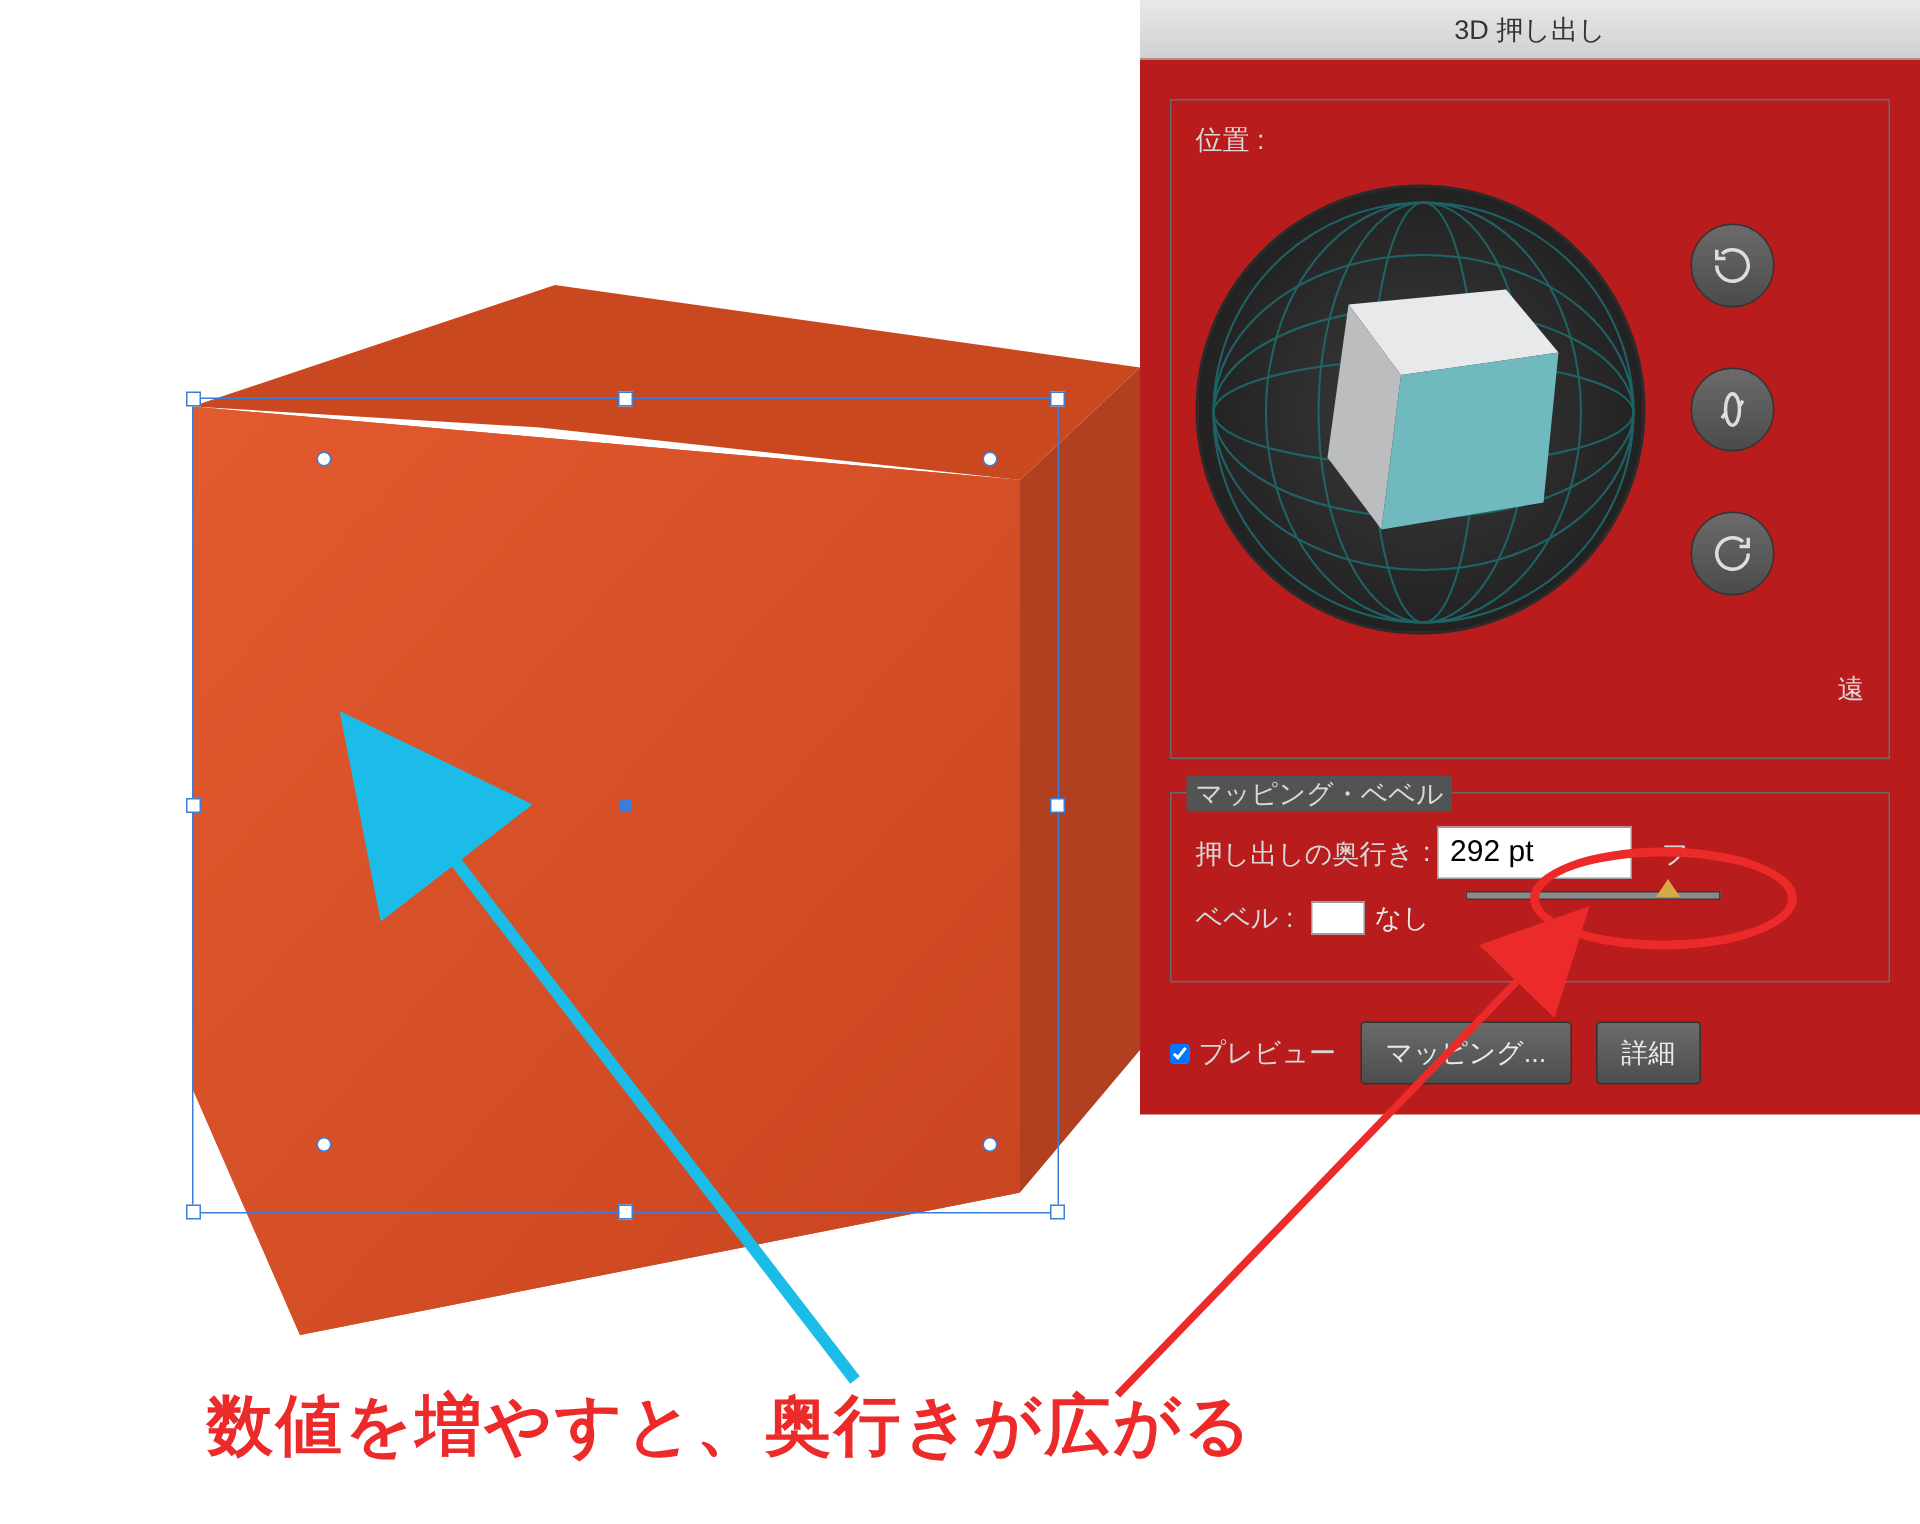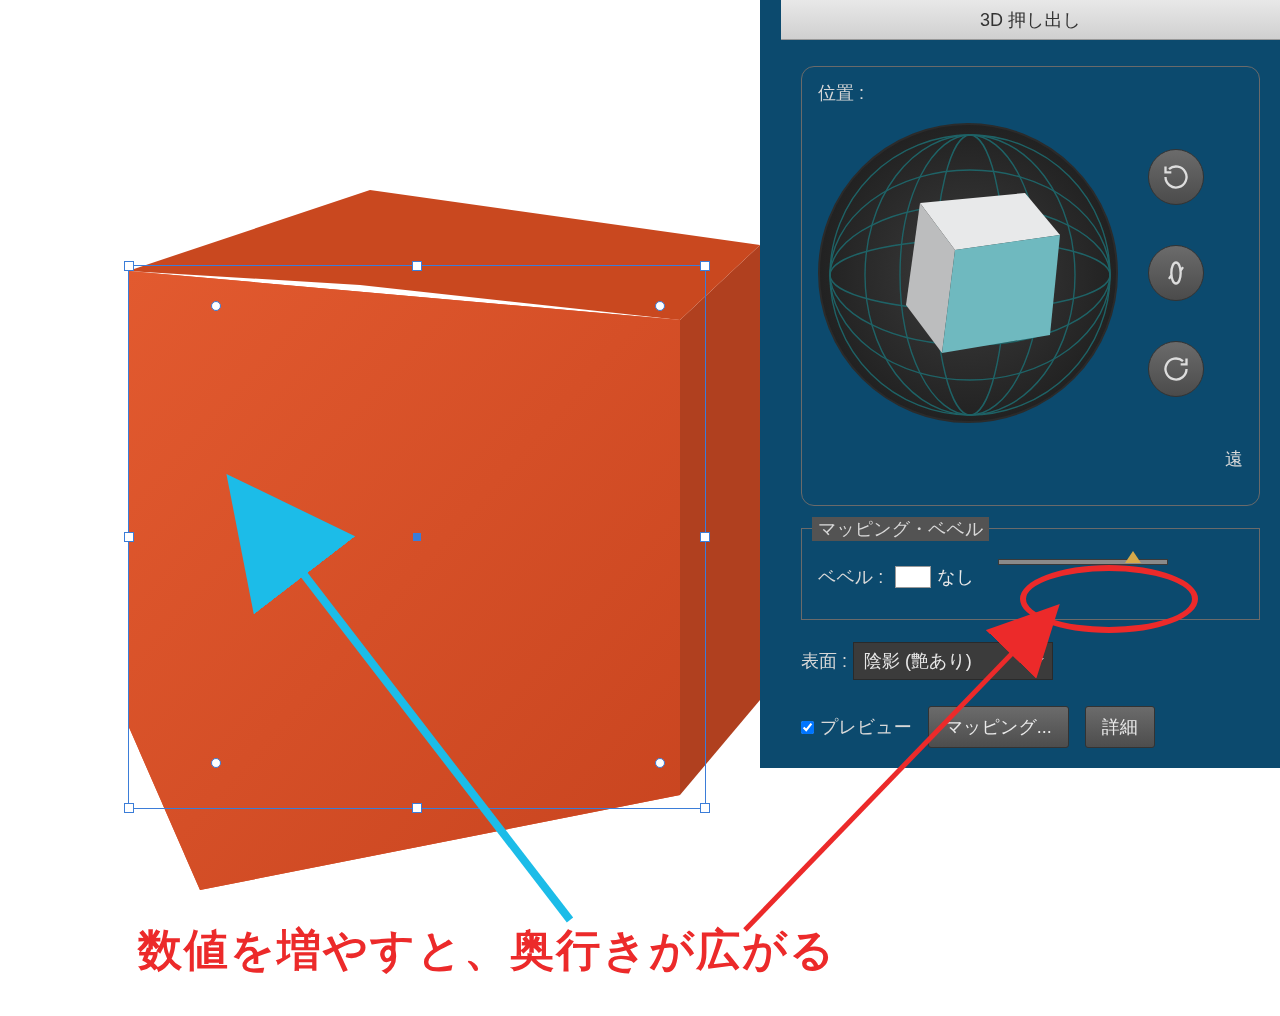--- a/index.html
+++ b/index.html
@@ -73,24 +73,23 @@
       margin: -4px 0 0 -4px;
       background: #3b7dd8;
     }
     
     
     .dialog {
       position: absolute;
       right: 0;
       top: 0;
       width: 520px;
-      background: #0c4a6e;
+      background: #b91c1c;
       color: #e8e8e8;
       font-size: 18px;
-      padding-left: 21px;
     }
     .dialog-titlebar {
       height: 40px;
       background: linear-gradient(#e8e8e8, #d0d0d0);
       color: #333;
       text-align: center;
       line-height: 40px;
       font-size: 18px;
       border-bottom: 1px solid #999;
     }
@@ -301,21 +300,21 @@
     <div class="sel-anchor" style="left:82px;bottom:40px"></div>
     <div class="sel-anchor" style="right:40px;bottom:40px"></div>
     <div class="sel-center"></div>
   </div>
 </div>
 
 <div class="dialog">
   <div class="dialog-titlebar">3D 押し出し</div>
   <div class="dialog-body">
 
-    <div class="section" style="border-top:1px solid #6a6a6a; padding-top:14px; margin-top:6px;border-radius:13px;">
+    <div class="section" style="border-top:1px solid #6a6a6a; padding-top:14px; margin-top:6px;">
       <div class="field-row">
         <span class="field-label">位置 :</span>
       </div>
 
       <div class="orient-row">
         <div class="orient-preview">
           <svg viewBox="0 0 300 300" width="300" height="300">
 
             <g stroke="#1e6a6e" stroke-width="1.4" fill="none" opacity="0.9">
               <ellipse cx="150" cy="150" rx="140" ry="140"></ellipse>
@@ -351,37 +350,36 @@
                 <polyline points="21 3 21 8 16 8"></polyline>
               </svg>
           </div>
         </div>
       </div>
       <div class="perspective-label">遠</div>
     </div>
 
     <div class="section">
       <span class="section-legend">マッピング・ベベル</span>
+      <div class="field-row" style="margin-bottom:4px;">
+        <span class="field-label">押し出しの奥行き</span>
+        <span style="margin-right:4px;">:</span>
+        <input class="text-input" value="292 pt" style="">
+        <span style="margin-left:20px;color:#d8d8d8;">フ</span>
+      </div>
       <div class="slider-track">
         <div class="slider-thumb"></div>
       </div>
       <div class="field-row" style="margin-top:0;">
         <span class="field-label">ベベル :</span>
         <span class="bevel-swatch"></span>
         <span>なし</span>
       </div>
     </div>
 
-    <div class="field-row">
-      <span class="field-label">表面 :</span>
-      <div class="dropdown" style="flex:0 0 200px">
-        <span>陰影 (艶あり)</span>
-        <span class="dropdown-arrow"></span>
-      </div>
-    </div>
 
     <div class="checkbox-row" style="margin-top:26px;">
       <label class="checkbox">
         <input type="checkbox" checked="" style="">
         <span>プレビュー</span>
       </label>
       <button class="btn">マッピング...</button>
       <button class="btn">詳細</button>
     </div>
 

